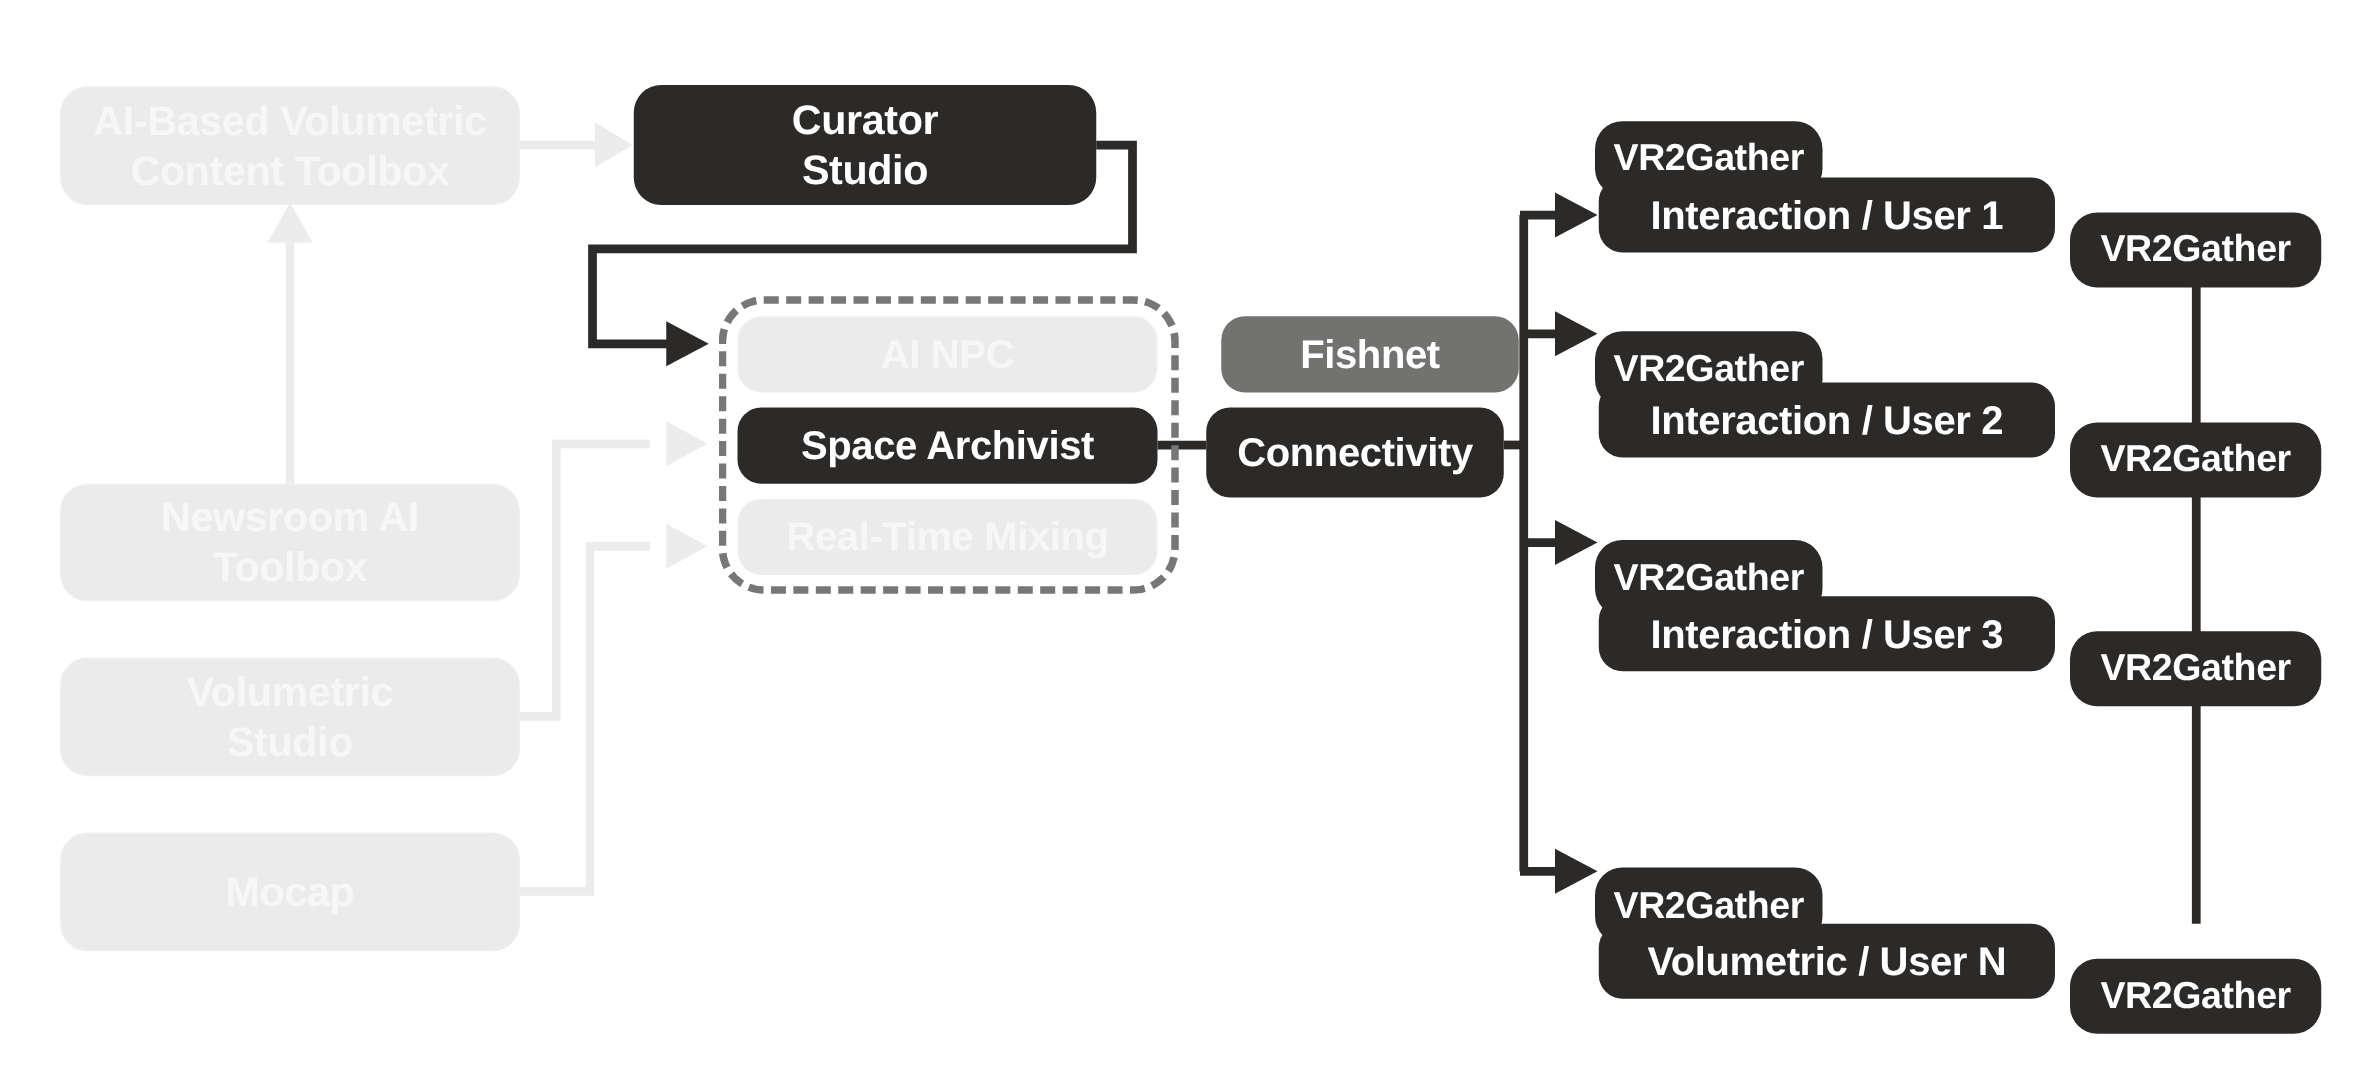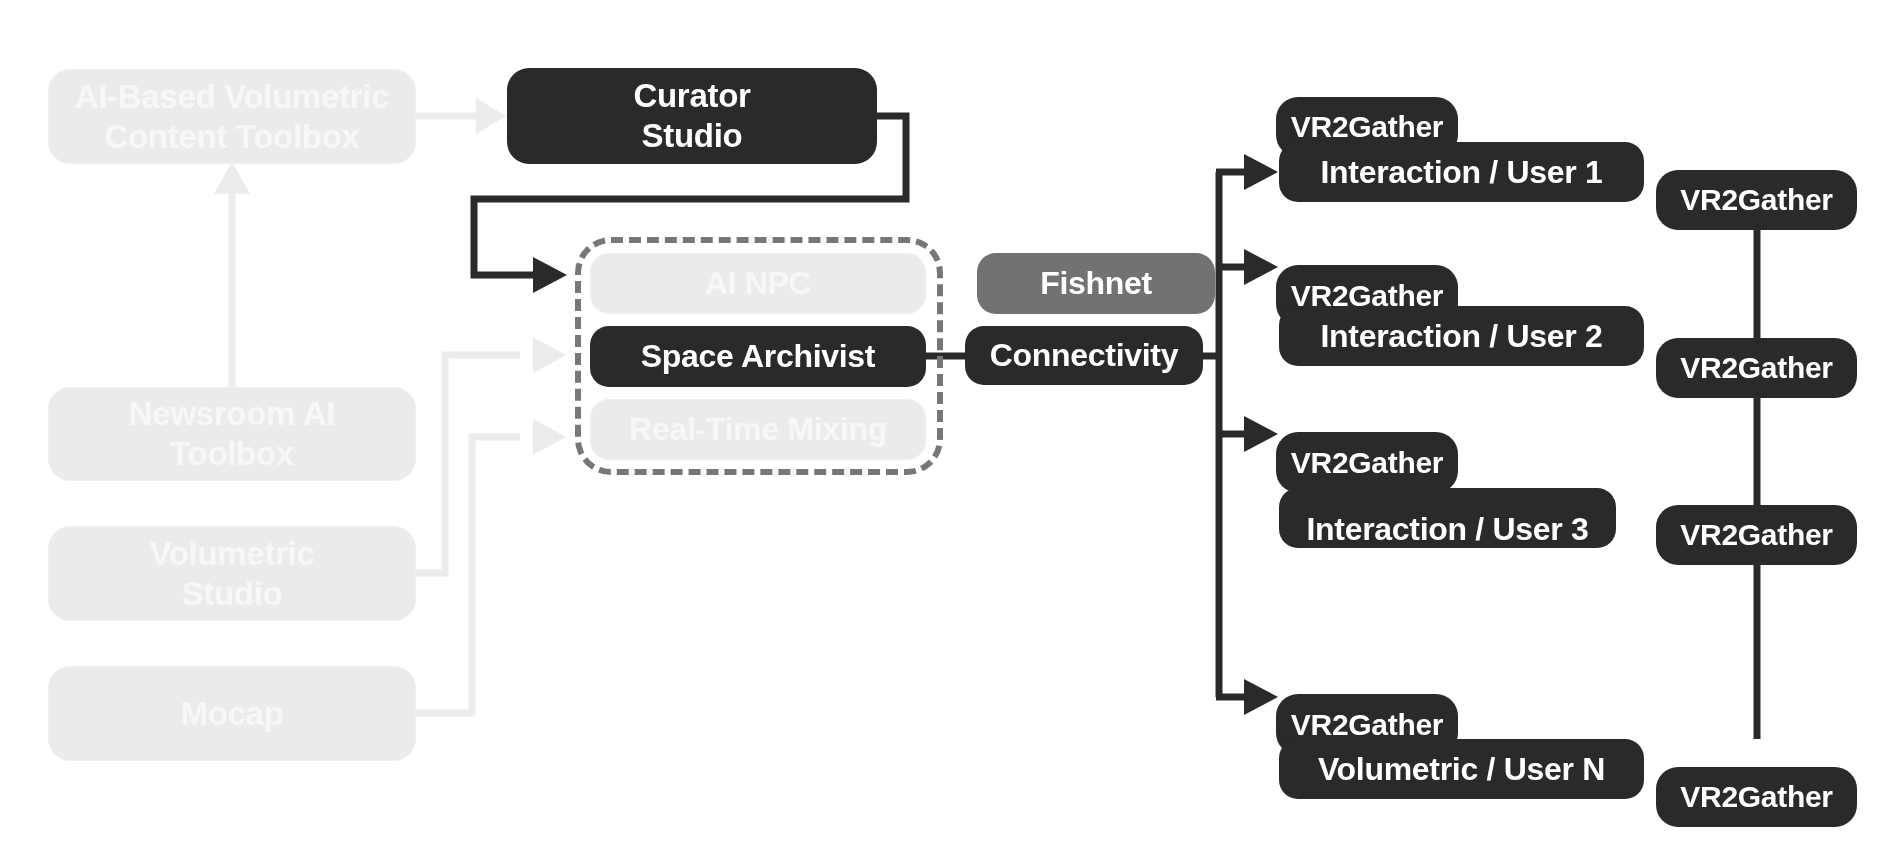--- a/index.html
+++ b/index.html
@@ -100,21 +100,21 @@
 <div class="node dark med" style="left:590px;top:326px;width:336px;height:61px;">
   <span>Space Archivist</span>
 </div>
 <div class="node faded med" style="left:590px;top:399px;width:336px;height:61px;">
   <span>Real-Time Mixing</span>
 </div>
 
 <div class="node mid med" style="left:965px;top:253px;width:238px;height:61px;">
   <span>Fishnet</span>
 </div>
-<div class="node dark med" style="left:965px;top:326px;width:238px;height:59px;overflow:hidden;">
+<div class="node dark med" style="left:965px;top:326px;width:238px;height:72px;overflow:hidden;">
   <span>Connectivity</span>
 </div>
 
 <div class="node dark sm" style="left:1276px;top:69px;width:182px;height:60px;">
   <span>VR2Gather</span>
 </div>
 
 <div class="node dark sm" style="left:1276px;top:237px;width:182px;height:61px;">
   <span>VR2Gather</span>
 </div>
@@ -124,21 +124,21 @@
 <div class="node dark sm" style="left:1276px;top:666px;width:182px;height:61px;">
   <span>VR2Gather</span>
 </div>
 
 <div class="node dark med" style="left:1279px;top:142px;width:365px;height:60px;">
   <span>Interaction / User 1</span>
 </div>
 <div class="node dark med" style="left:1279px;top:306px;width:365px;height:60px;">
   <span>Interaction / User 2</span>
 </div>
-<div class="node dark med" style="left:1279px;top:488px;width:337px;height:60px;align-items:flex-end;">
+<div class="node dark med" style="left:1279px;top:477px;width:365px;height:60px;">
   <span>Interaction / User 3</span>
 </div>
 <div class="node dark med" style="left:1279px;top:739px;width:365px;height:60px;">
   <span>Volumetric / User N</span>
 </div>
 
 <div class="node dark sm" style="left:1656px;top:142px;width:201px;height:60px;">
   <span>VR2Gather</span>
 </div>
 <div class="node dark sm" style="left:1656px;top:310px;width:201px;height:60px;">

